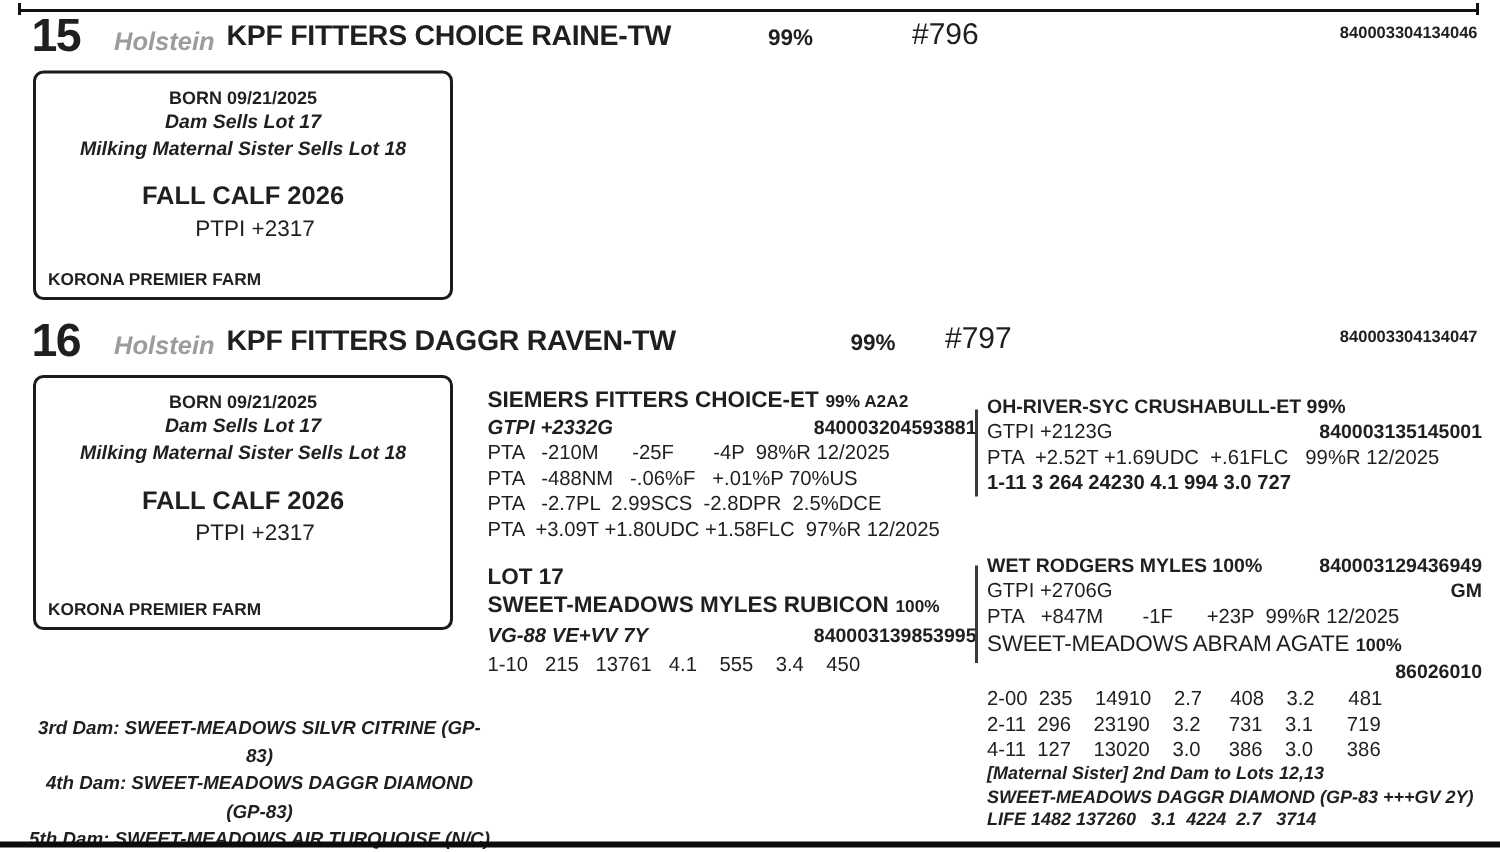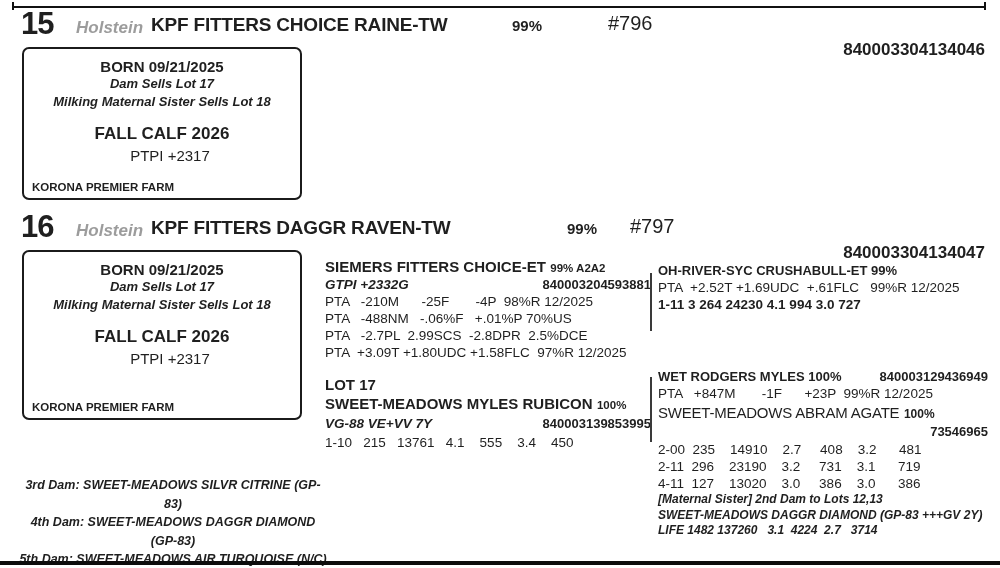--- a/index.html
+++ b/index.html
@@ -13,27 +13,27 @@
   .row{display:flex;justify-content:space-between;align-items:baseline;}
   
   .top-rule{left:12px;right:14px;top:6px;height:0;border-top:2px solid #111;}
   .tick{width:2px;height:8px;background:#111;top:2px;}
   
   .lot-number{font-size:31px;font-weight:bold;letter-spacing:-1px;}
   .breed{font-size:17px;font-style:italic;font-weight:bold;color:#9c9c9c;}
   .animal-name{font-size:19px;font-weight:bold;letter-spacing:-0.2px;}
   .pct-big{font-size:15px;font-weight:bold;}
   .tag{font-size:20px;font-weight:500;}
-  .reg-top{font-size:17px;font-weight:bold;margin-top:24px;}
+  .reg-top{font-size:11px;font-weight:bold;}
   
   .info-box{
     width:276px;border:2px solid #1b1b1b;border-radius:7px;background:#fff;
     text-align:center;
   }
-  .born{font-size:15px;font-weight:bold;margin-top:9px;}
+  .born{font-size:12px;font-weight:bold;margin-top:9px;}
   .note-it{font-size:13px;font-weight:bold;font-style:italic;line-height:18px;}
   .fall{font-size:17px;font-weight:bold;margin-top:13px;}
   .ptpi{font-size:15px;margin-top:3px;padding-left:16px;}
   .farm{position:absolute;left:8px;bottom:5px;font-size:11.5px;font-weight:bold;}
   .ped-name{font-size:15px;font-weight:bold;}
   .ped-name-sm{font-size:13px;font-weight:bold;}
   .ped-pct{font-size:11.5px;font-weight:bold;}
   .ital{font-style:italic;font-weight:bold;}
   .regnum{font-size:13px;font-weight:bold;}
   .stat{font-size:13.5px;line-height:17px;gap:12px;}
@@ -108,35 +108,43 @@
     <span class="regnum">840003139853995</span>
   </div>
   <div class="stat pre" style="margin-top:2px;">1-10   215   13761   4.1    555    3.4    450</div>
 </div>
 
 <div class="abs bracket" style="left:650px;top:273px;height:58px;"></div>
 <div class="abs bracket" style="left:650px;top:377px;height:65px;"></div>
 
 <div class="abs" style="left:658px;top:262px;width:330px;">
   <div class="ped-name-sm" style="line-height:17px;">OH-RIVER-SYC CRUSHABULL-ET   99%</div>
+  <div class="row stat">
+    <span>GTPI +2123G</span>
+    <span class="regnum">840003135145001</span>
+  </div>
   <div class="stat pre">PTA  +2.52T +1.69UDC  +.61FLC   99%R 12/2025</div>
   <div class="stat pre" style="font-weight:bold;">1-11 3 264 24230 4.1 994 3.0 727</div>
 </div>
 
 <div class="abs" style="left:658px;top:368px;width:330px;">
   <div class="row stat">
     <span class="ped-name-sm">WET RODGERS MYLES 100%</span>
     <span class="regnum">840003129436949</span>
   </div>
+  <div class="row stat">
+    <span>GTPI +2706G</span>
+    <span class="regnum">GM</span>
+  </div>
   <div class="stat pre">PTA   +847M       -1F      +23P  99%R 12/2025</div>
   <div style="line-height:20px;margin-top:1px;">
     <span class="big-dam">SWEET-MEADOWS ABRAM AGATE</span>
     <span class="ped-pct" style="font-size:12px;">100%</span>
   </div>
-  <div class="regnum" style="text-align:right;line-height:15px;">73546965</div>
+  <div class="regnum" style="text-align:right;line-height:15px;">86026010</div>
   <div class="stat pre" style="margin-top:2px;">2-00  235    14910    2.7     408    3.2      481</div>
   <div class="stat pre">2-11  296    23190    3.2     731    3.1      719</div>
   <div class="stat pre">4-11  127    13020    3.0     386    3.0      386</div>
   <div class="notes">[Maternal Sister] 2nd Dam to Lots 12,13</div>
   <div class="notes">SWEET-MEADOWS DAGGR DIAMOND (GP-83 +++GV 2Y)</div>
   <div class="notes pre">LIFE 1482 137260   3.1  4224  2.7   3714</div>
 </div>
 
 <div class="abs maternal" style="left:18px;top:428px;width:310px;">
   <div>3rd Dam: SWEET-MEADOWS SILVR CITRINE  (GP-83)</div>

